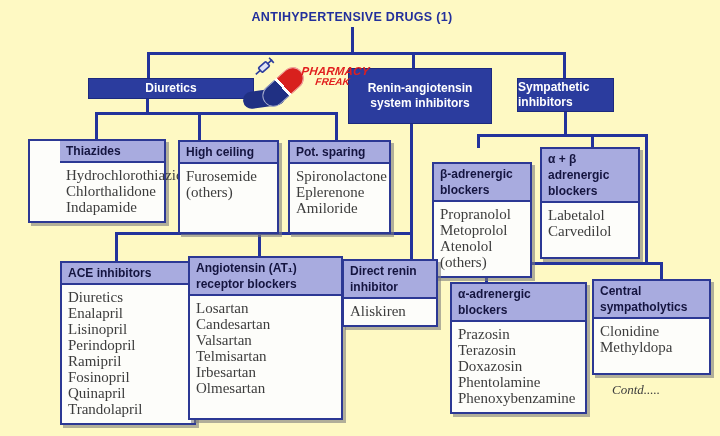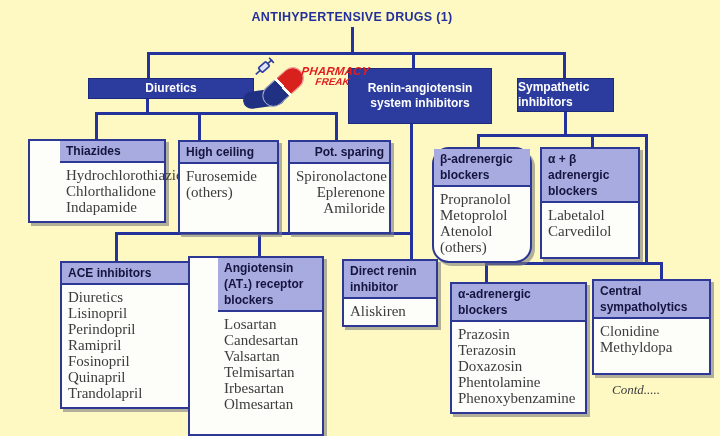--- a/index.html
+++ b/index.html
@@ -119,30 +119,30 @@
   </div>
 
   <div class="group" style="left:178px;top:140px;width:101px;">
     <div class="ghead">High ceiling</div>
     <div class="glist" style="min-height:58px;">
         <div>Furosemide</div>
         <div>(others)</div>
       </div>
   </div>
 
-  <div class="group" style="left:288px;top:140px;width:103px;text-align:right;">
+  <div class="group" style="left:288px;top:140px;width:103px;">
     <div class="ghead">Pot. sparing</div>
     <div class="glist" style="min-height:58px;">
         <div>Spironolactone</div>
         <div>Eplerenone</div>
         <div>Amiloride</div>
       </div>
   </div>
 
-  <div class="group" style="left:432px;top:147px;width:100px;border-radius:17px;">
+  <div class="group" style="left:432px;top:162px;width:100px;">
     <div class="ghead">β-adrenergic blockers</div>
     <div class="glist">
         <div>Propranolol</div>
         <div>Metoprolol</div>
         <div>Atenolol</div>
         <div>(others)</div>
       </div>
   </div>
 
   <div class="group" style="left:540px;top:147px;width:100px;">
@@ -150,30 +150,31 @@
     <div class="glist" style="min-height:44px;">
         <div>Labetalol</div>
         <div>Carvedilol</div>
       </div>
   </div>
 
   <div class="group" style="left:60px;top:261px;width:136px;">
     <div class="ghead">ACE inhibitors</div>
     <div class="glist">
         <div>Diuretics</div>
+        <div>Enalapril</div>
         <div>Lisinopril</div>
         <div>Perindopril</div>
         <div>Ramipril</div>
         <div>Fosinopril</div>
         <div>Quinapril</div>
         <div>Trandolapril</div>
       </div>
   </div>
 
-  <div class="group" style="left:188px;top:256px;width:136px;padding-left:28px;">
+  <div class="group" style="left:188px;top:256px;width:155px;">
     <div class="ghead">Angiotensin (AT₁) receptor blockers</div>
     <div class="glist" style="min-height:112px;">
         <div>Losartan</div>
         <div>Candesartan</div>
         <div>Valsartan</div>
         <div>Telmisartan</div>
         <div>Irbesartan</div>
         <div>Olmesartan</div>
       </div>
   </div>

